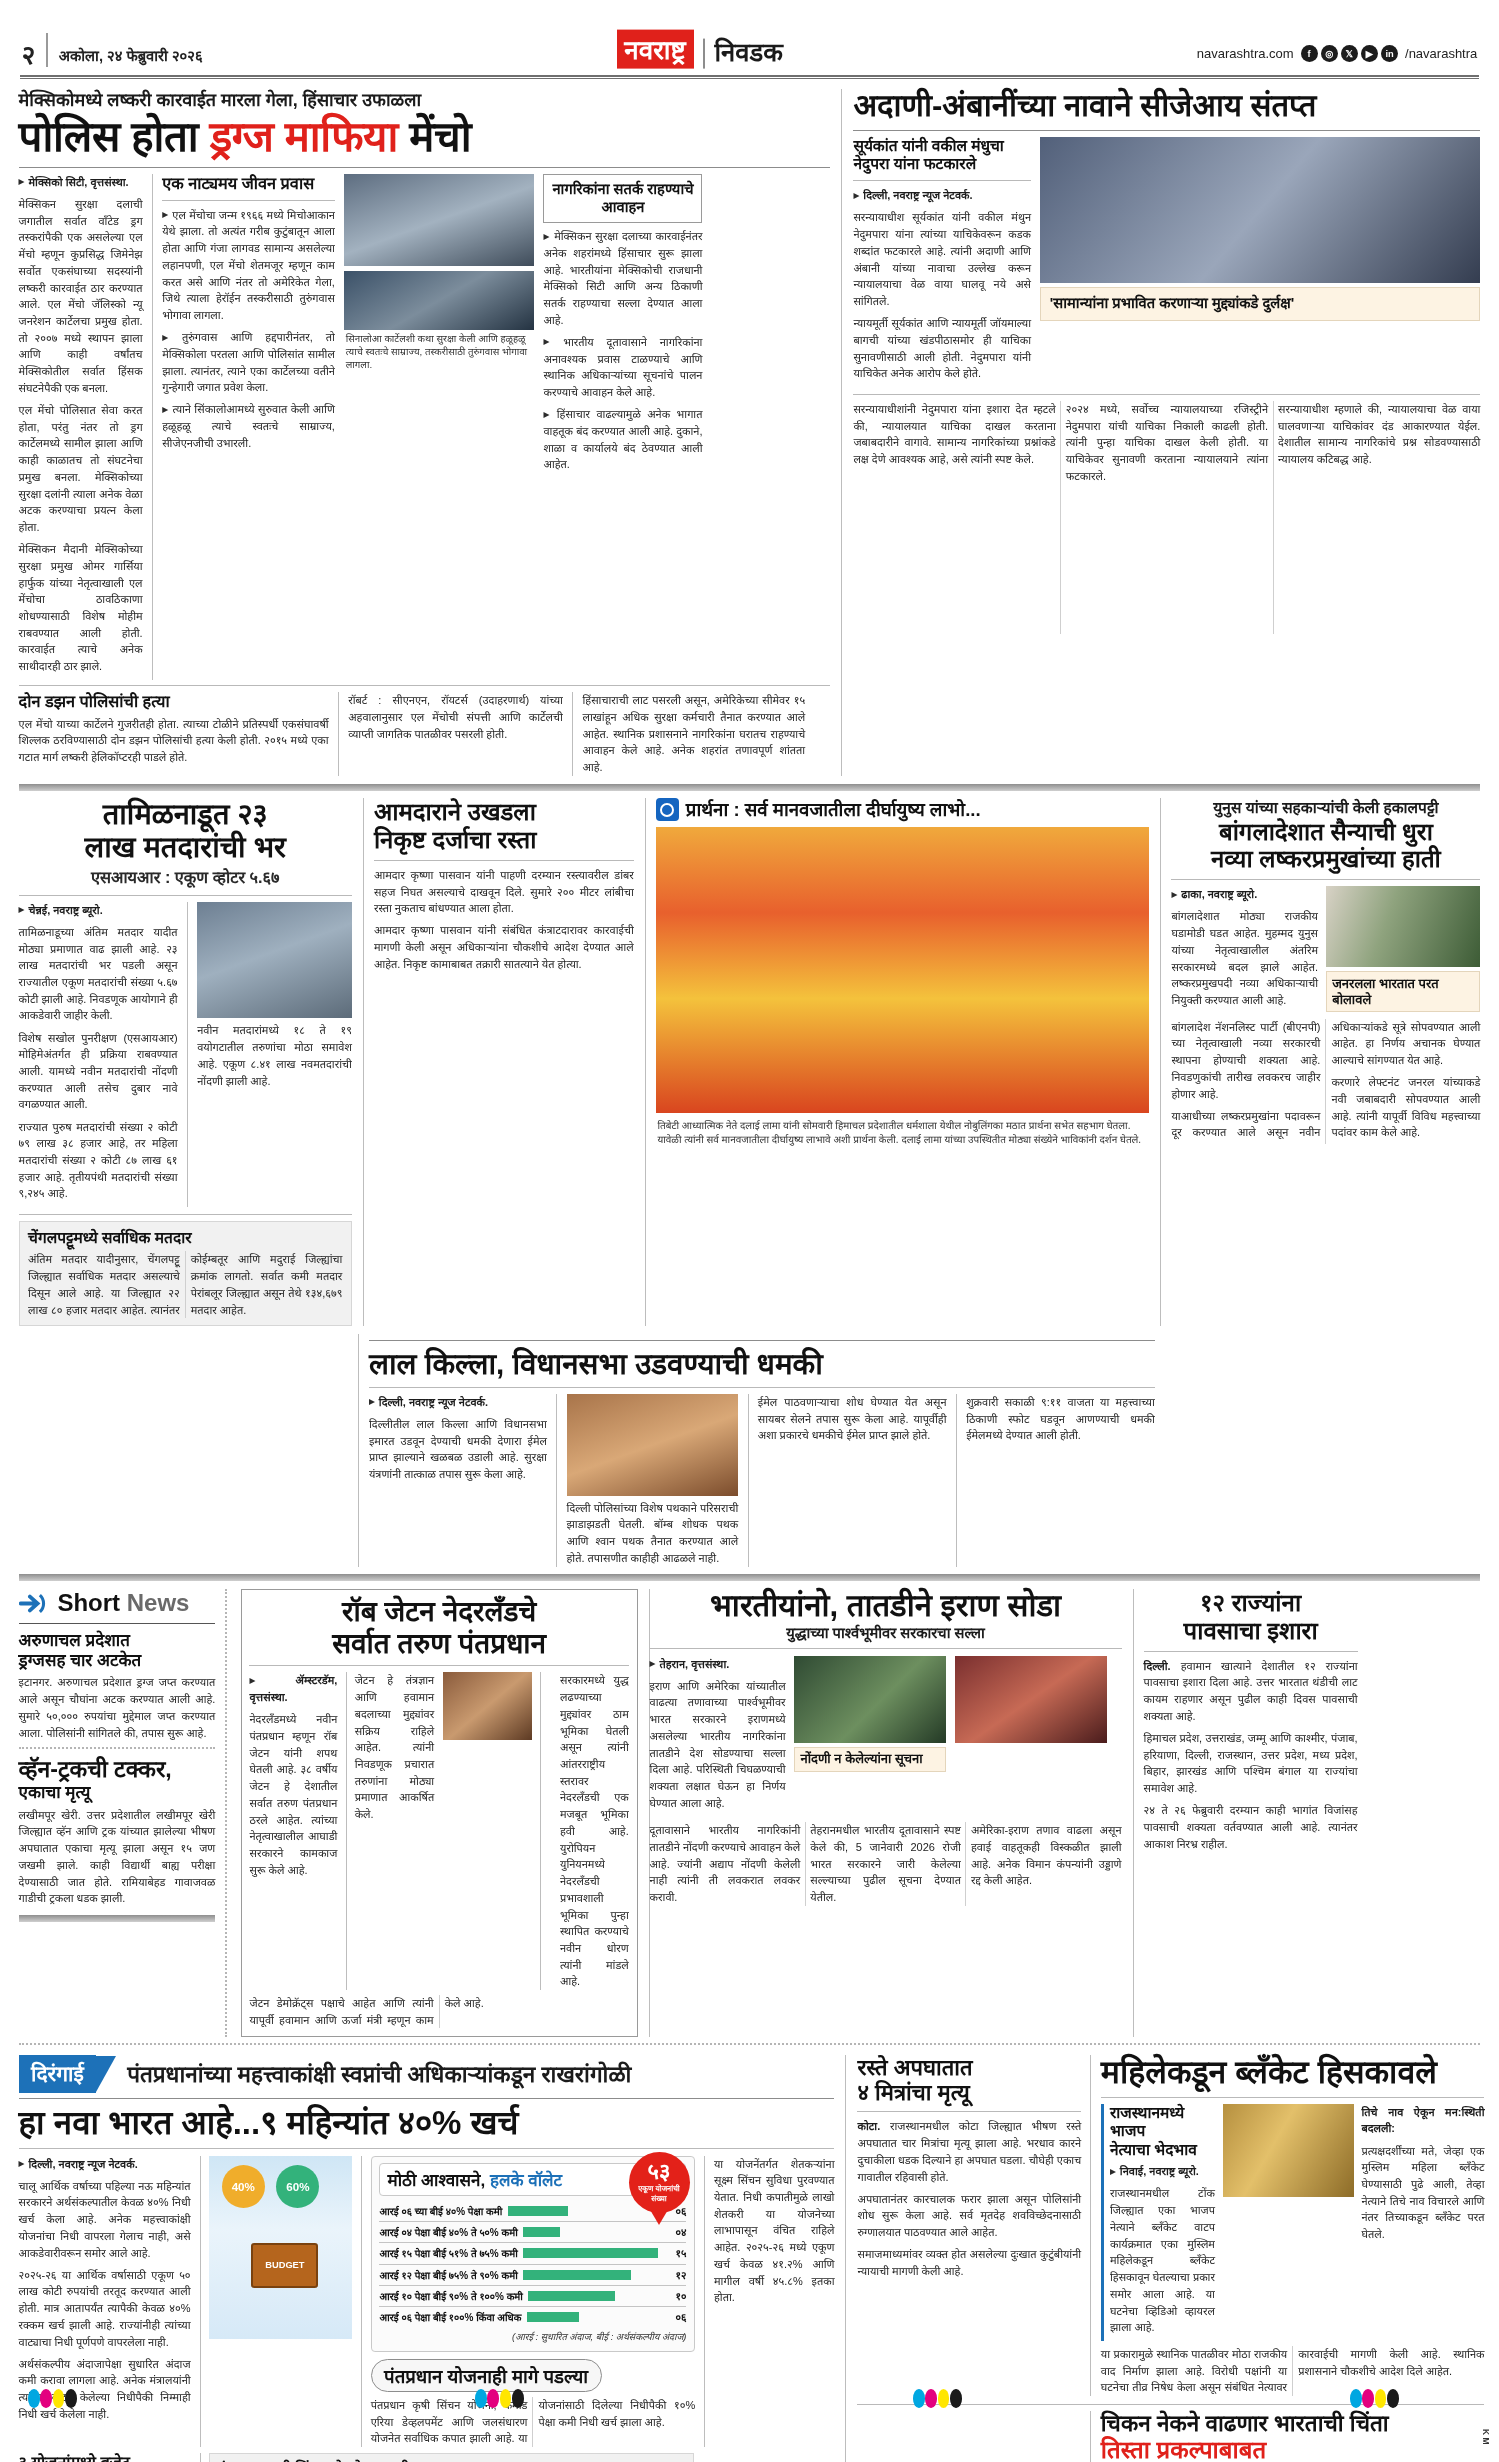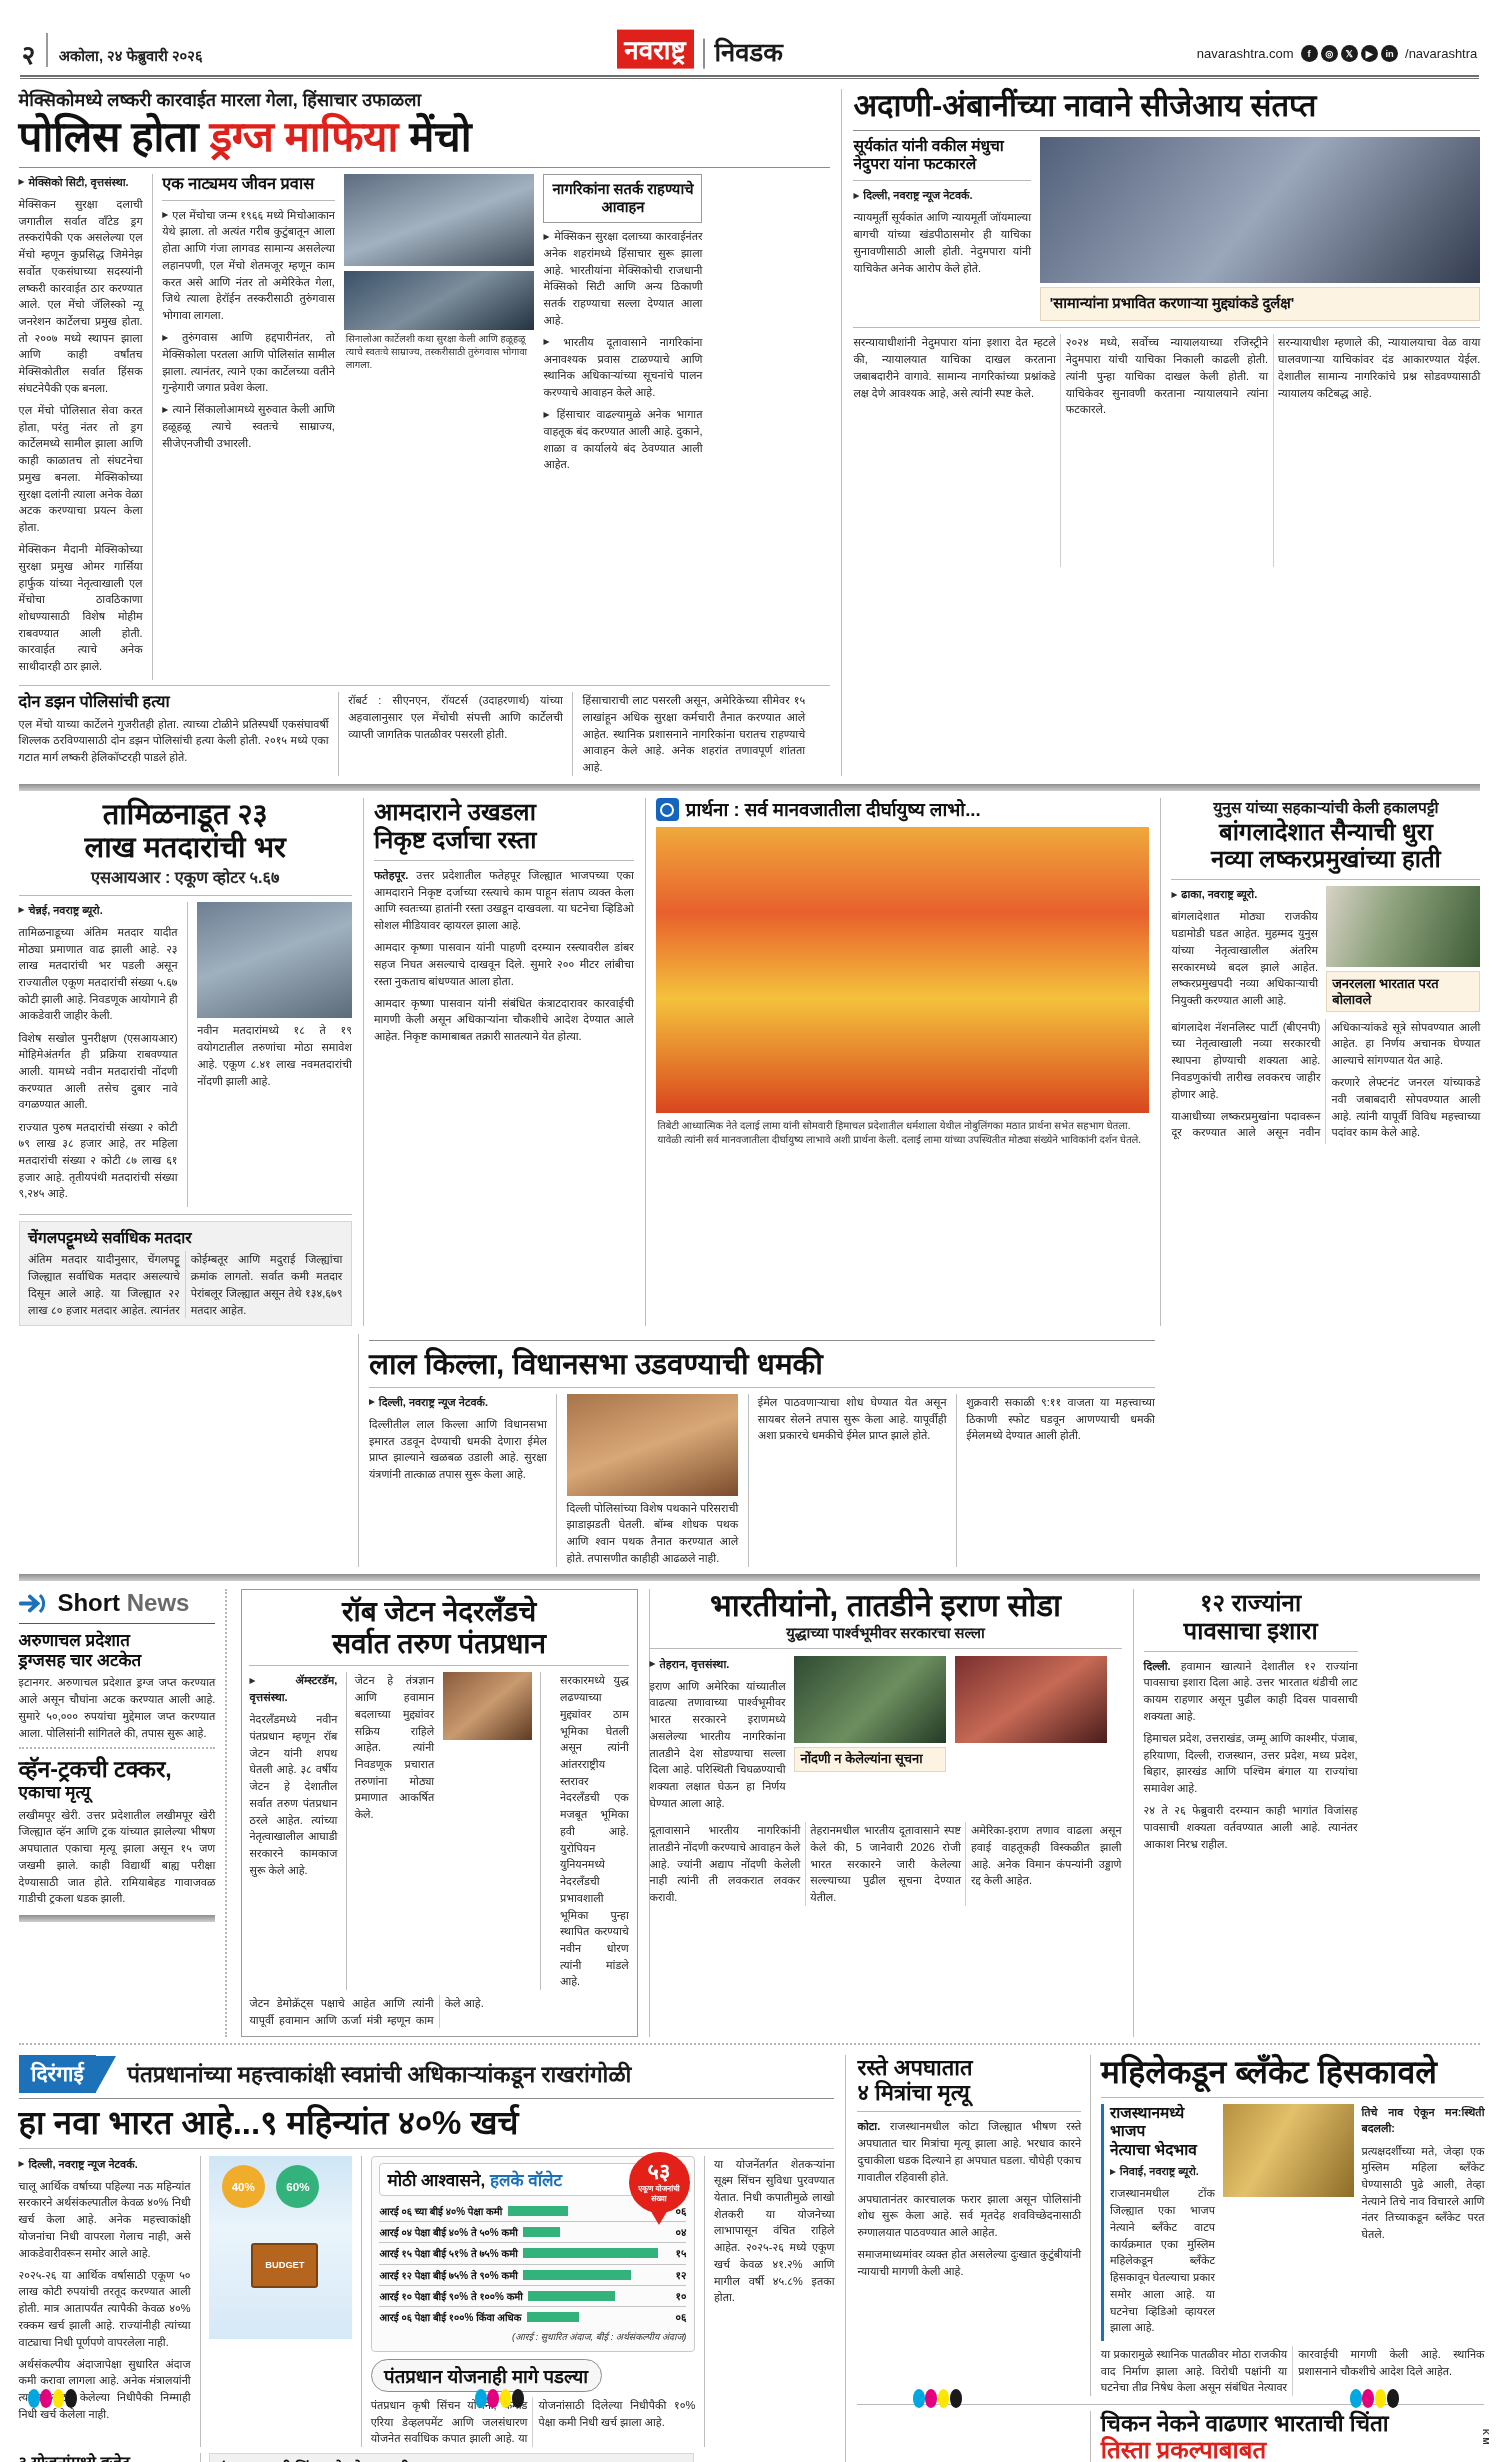--- a/index.html
+++ b/index.html
@@ -208,20 +208,21 @@
 
     <div class="col vline" style="width:639px;padding-left:11px;">
       <div class="hl-lg">अदाणी-अंबानींच्या नावाने सीजेआय संतप्त</div>
       <div class="hr-thin" style="border-top:1.6px solid #8c8c8c;"></div>
       <div class="row" style="gap:9.3px;">
         <div class="col" style="width:178px;">
           <div class="hl-xs" style="font-size:15.5px;">सूर्यकांत यांनी वकील मंधुचा नेदुपरा यांना फटकारले</div>
           <div class="hr-thin"></div>
           <div class="body">
             <p><span class="bullet"></span><span class="dateline-in">दिल्ली, नवराष्ट्र न्यूज नेटवर्क.</span></p>
+            <p>सरन्यायाधीश सूर्यकांत यांनी वकील मंथुन नेदुमपारा यांना त्यांच्या याचिकेवरून कडक शब्दांत फटकारले आहे. त्यांनी अदाणी आणि अंबानी यांच्या नावाचा उल्लेख करून न्यायालयाचा वेळ वाया घालवू नये असे सांगितले.</p>
             <p>न्यायमूर्ती सूर्यकांत आणि न्यायमूर्ती जॉयमाल्या बागची यांच्या खंडपीठासमोर ही याचिका सुनावणीसाठी आली होती. नेदुमपारा यांनी याचिकेत अनेक आरोप केले होते.</p>
           </div>
         </div>
         <div class="col" style="width:441px;">
           <div class="photo ph-f" style="height:146px;"></div>
           <div class="box-tan" style="margin-top:4.7px;">
             <div class="hl-xs" style="font-size:14.7px;">'सामान्यांना प्रभावित करणाऱ्या मुद्द्यांकडे दुर्लक्ष'</div>
           </div>
         </div>
       </div>
@@ -260,22 +261,20 @@
         <div class="hl-xs" style="font-size:15.5px;">चेंगलपट्टूमध्ये सर्वाधिक मतदार</div>
         <div class="body cols2" style="margin-top:3.9px;">अंतिम मतदार यादीनुसार, चेंगलपट्टू जिल्ह्यात सर्वाधिक मतदार असल्याचे दिसून आले आहे. या जिल्ह्यात २२ लाख ८० हजार मतदार आहेत. त्यानंतर कोईम्बतूर आणि मदुराई जिल्ह्यांचा क्रमांक लागतो. सर्वात कमी मतदार पेरांबलूर जिल्ह्यात असून तेथे १३४,६७९ मतदार आहेत.</div>
       </div>
     </div>
 
     <div class="col vline" style="width:279px;padding-left:10px;">
       <div class="hl-md">आमदाराने उखडला</div>
       <div class="hl-md">निकृष्ट दर्जाचा रस्ता</div>
       <div class="hr-thin"></div>
       <div class="body">
-        <p><span class="dateline-in">फतेहपूर.</span>
-           <span>उत्तर प्रदेशातील फतेहपूर जिल्ह्यात भाजपच्या एका आमदाराने निकृष्ट दर्जाच्या रस्त्याचे काम पाहून संताप व्यक्त केला आणि स्वतःच्या हातांनी रस्ता उखडून दाखवला. या घटनेचा व्हिडिओ सोशल मीडियावर व्हायरल झाला आहे.</span></p>
         <p>आमदार कृष्णा पासवान यांनी पाहणी दरम्यान रस्त्यावरील डांबर सहज निघत असल्याचे दाखवून दिले. सुमारे २०० मीटर लांबीचा रस्ता नुकताच बांधण्यात आला होता.</p>
         <p>आमदार कृष्णा पासवान यांनी संबंधित कंत्राटदारावर कारवाईची मागणी केली असून अधिकाऱ्यांना चौकशीचे आदेश देण्यात आले आहेत. निकृष्ट कामाबाबत तक्रारी सातत्याने येत होत्या.</p>
       </div>
     </div>
 
     <div class="col vline" style="width:520px;padding-left:10px;">
       <div style="display:flex;align-items:center;gap:7px;">
         <span class="camera-chip"></span>
         <span class="hl-sm" style="font-size:18.6px;">प्रार्थना : सर्व मानवजातीला दीर्घायुष्य लाभो...</span>
       </div>

